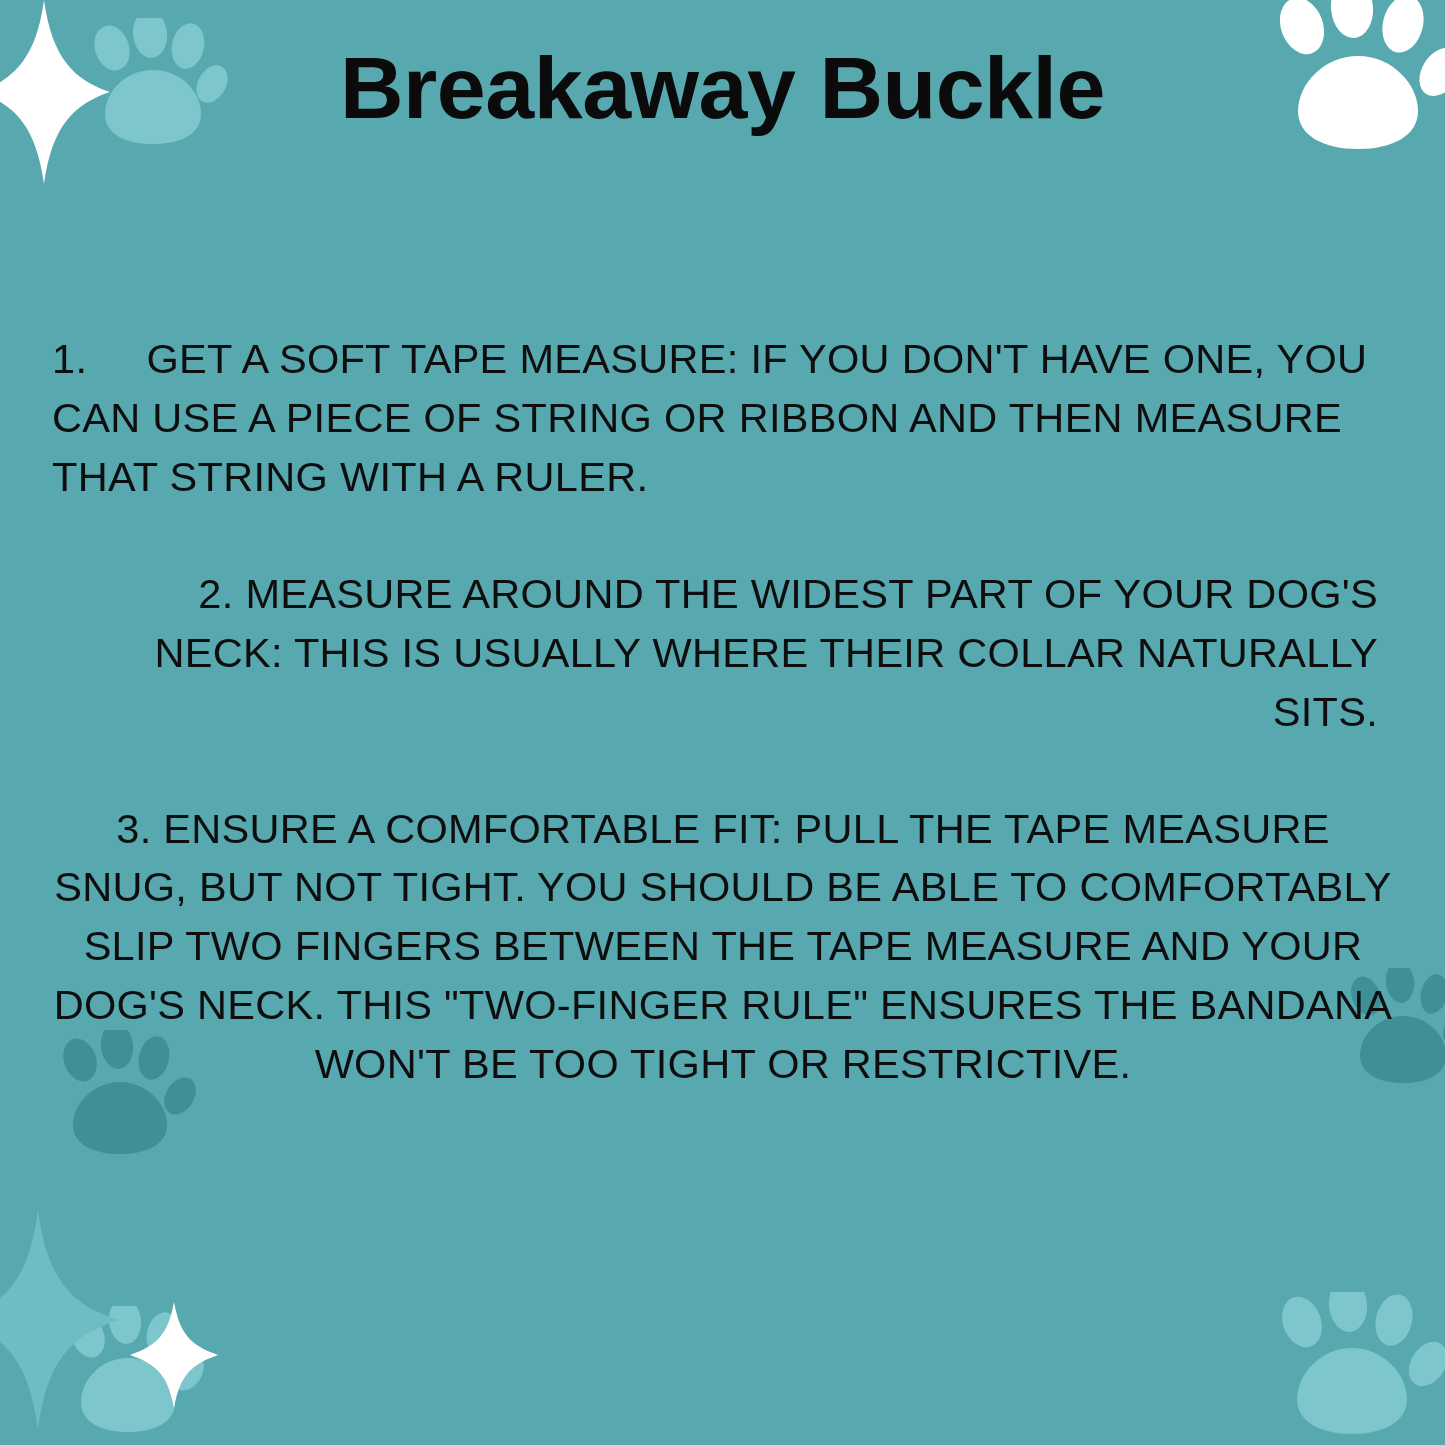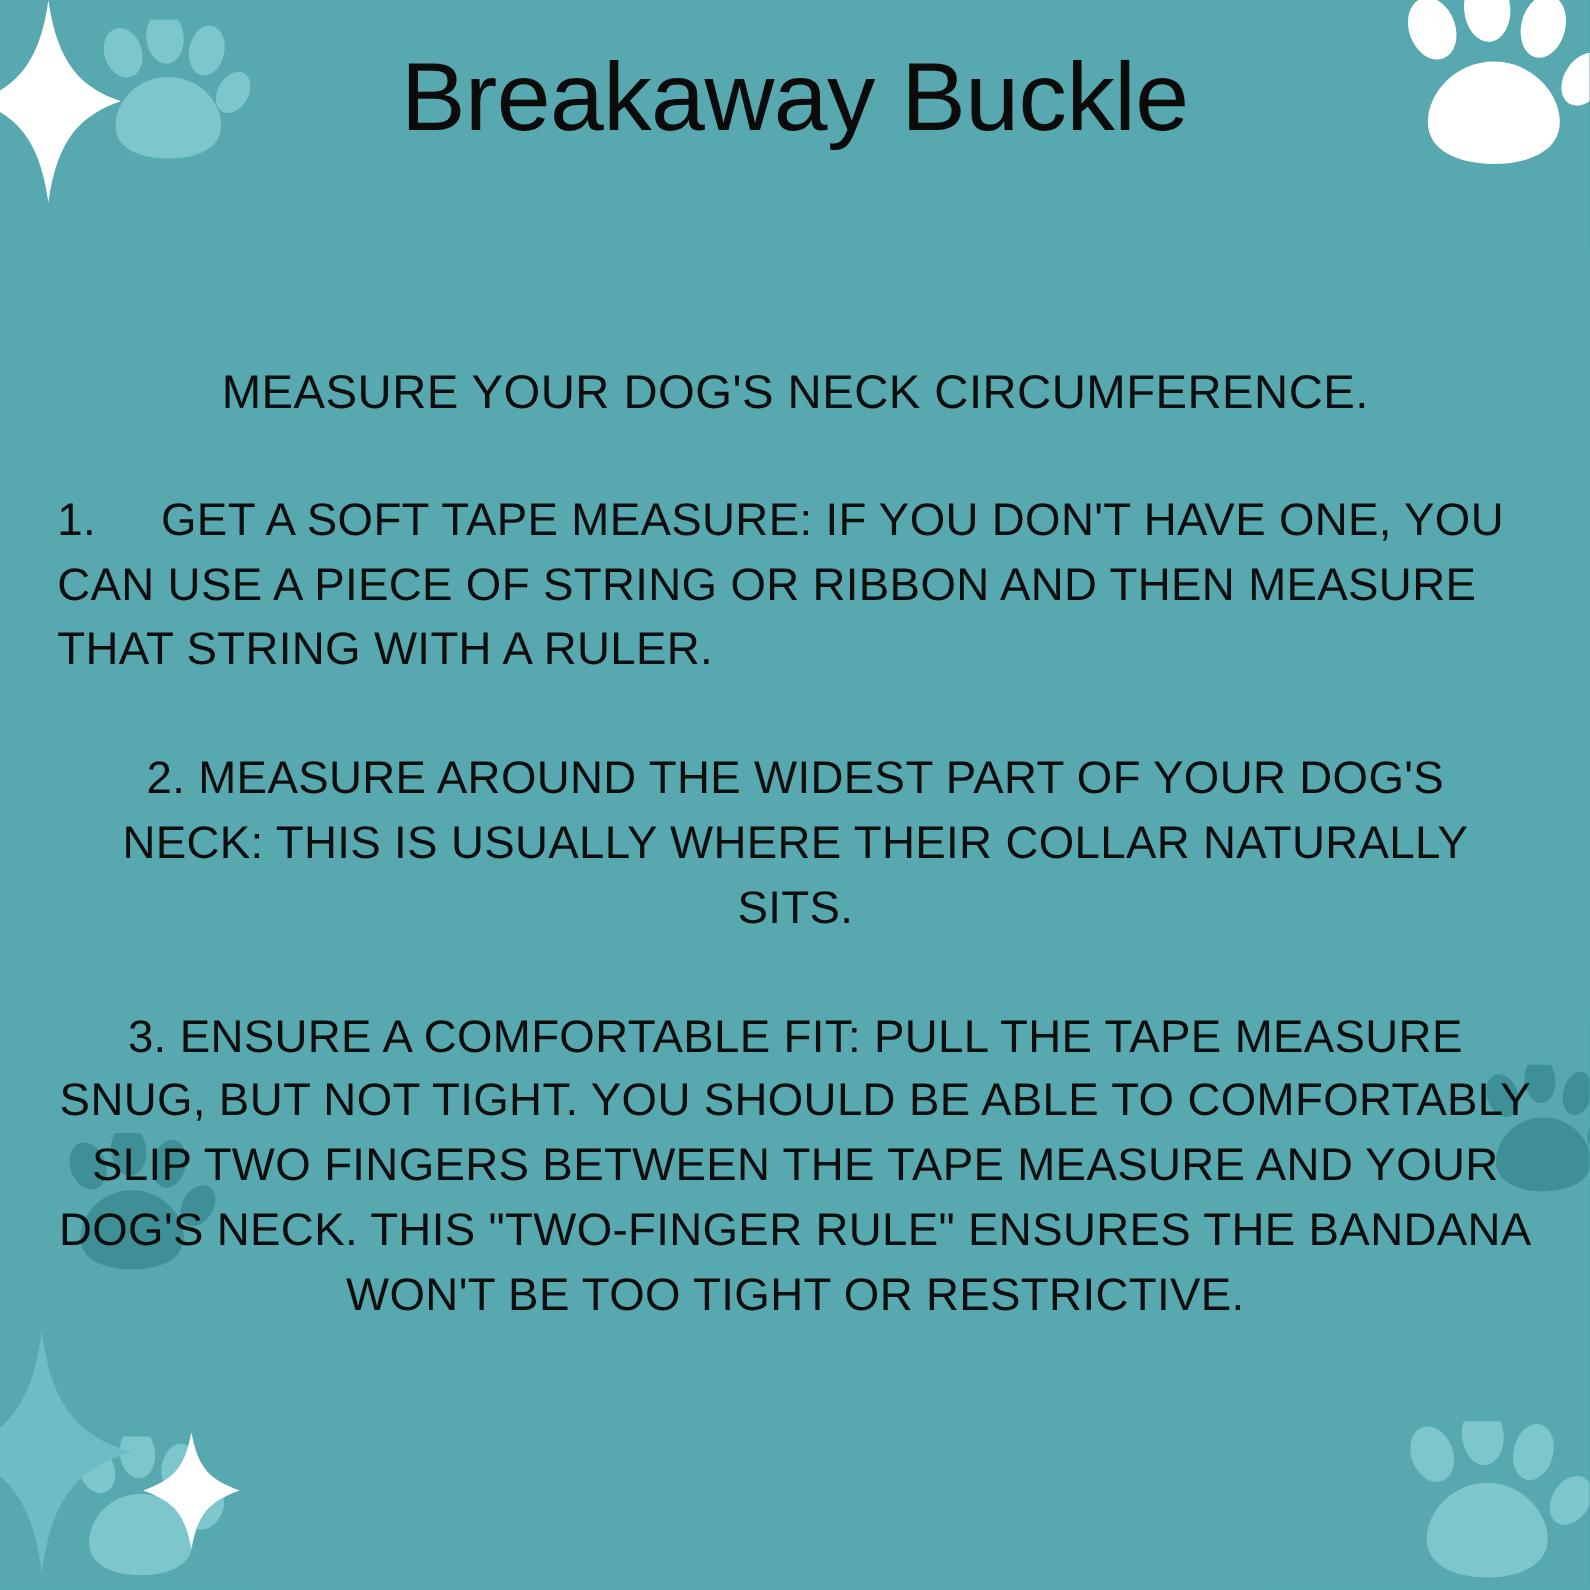--- a/index.html
+++ b/index.html
@@ -24,21 +24,21 @@
     position: absolute;
     pointer-events: none;
   }
   .title {
     position: absolute;
     top: 24px;
     left: 0;
     width: 1445px;
     text-align: center;
     font-size: 88px;
-    font-weight: normal;
+    font-weight: bold;
     color: #0b0b0b;
     line-height: 1.45;
     letter-spacing: -0.5px;
     z-index: 5;
   }
   .body-block {
     position: absolute;
     top: 330px;
     left: 38px;
     width: 1370px;
@@ -57,20 +57,21 @@
     line-height: 1.42;
     letter-spacing: 0.3px;
     margin: 0 0 58px 0;
   }
   .step-1 {
     text-align: left;
     padding: 0 14px;
   }
   .step-2 {
     padding: 0 30px;
+    text-align: right;
   }
   .step-3 {
     padding: 0 12px;
     margin-bottom: 0;
   }
   .nbsp-ind { white-space: pre; }
 </style>
 </head>
 <body>
 
@@ -146,21 +147,20 @@
 
   <svg class="deco" style="left:128px; top:1300px;" width="92" height="110" viewBox="0 0 92 110">
     <path d="M46 2 C52 34 62 45 90 55 C62 65 52 76 46 108 C40 76 30 65 2 55 C30 45 40 34 46 2 Z" fill="#FFFFFF"></path>
   </svg>
 
   <div class="title">
     <div>Breakaway Buckle</div>
   </div>
 
   <div class="body-block">
-    <p class="lead">MEASURE YOUR DOG'S NECK CIRCUMFERENCE.</p>
 
     <p class="step step-1">
       <span>1.</span><span class="nbsp-ind">     </span><span>GET A SOFT TAPE MEASURE: IF YOU DON'T HAVE ONE, YOU CAN USE A PIECE OF STRING OR RIBBON AND THEN MEASURE THAT STRING WITH A RULER.</span>
     </p>
 
     <p class="step step-2">
       <span>2.</span> <span>MEASURE AROUND THE WIDEST PART OF YOUR DOG'S NECK:  THIS IS USUALLY WHERE THEIR COLLAR NATURALLY SITS.</span>
     </p>
 
     <p class="step step-3">

